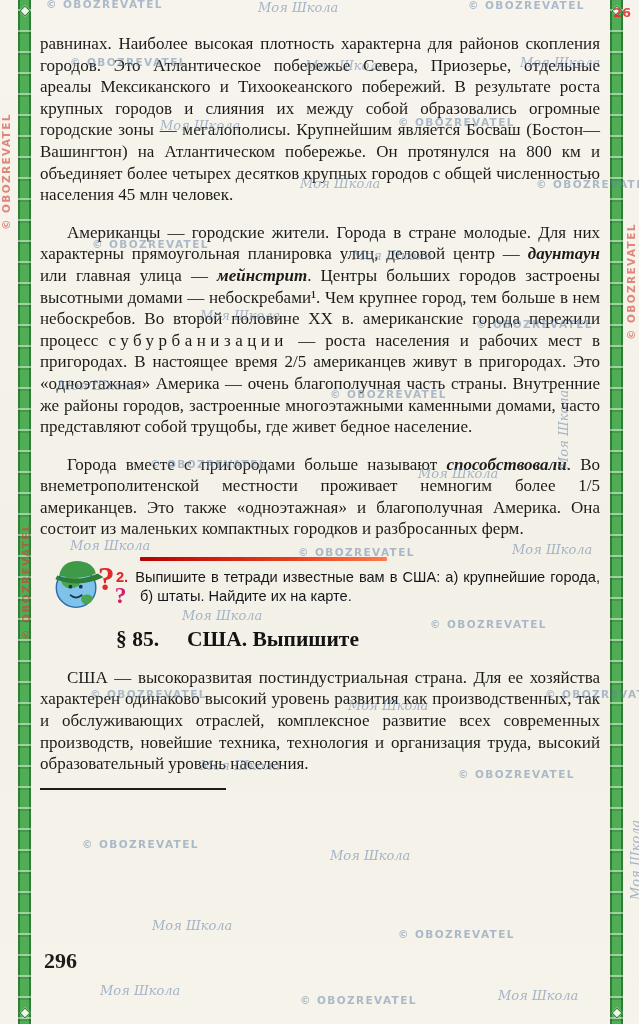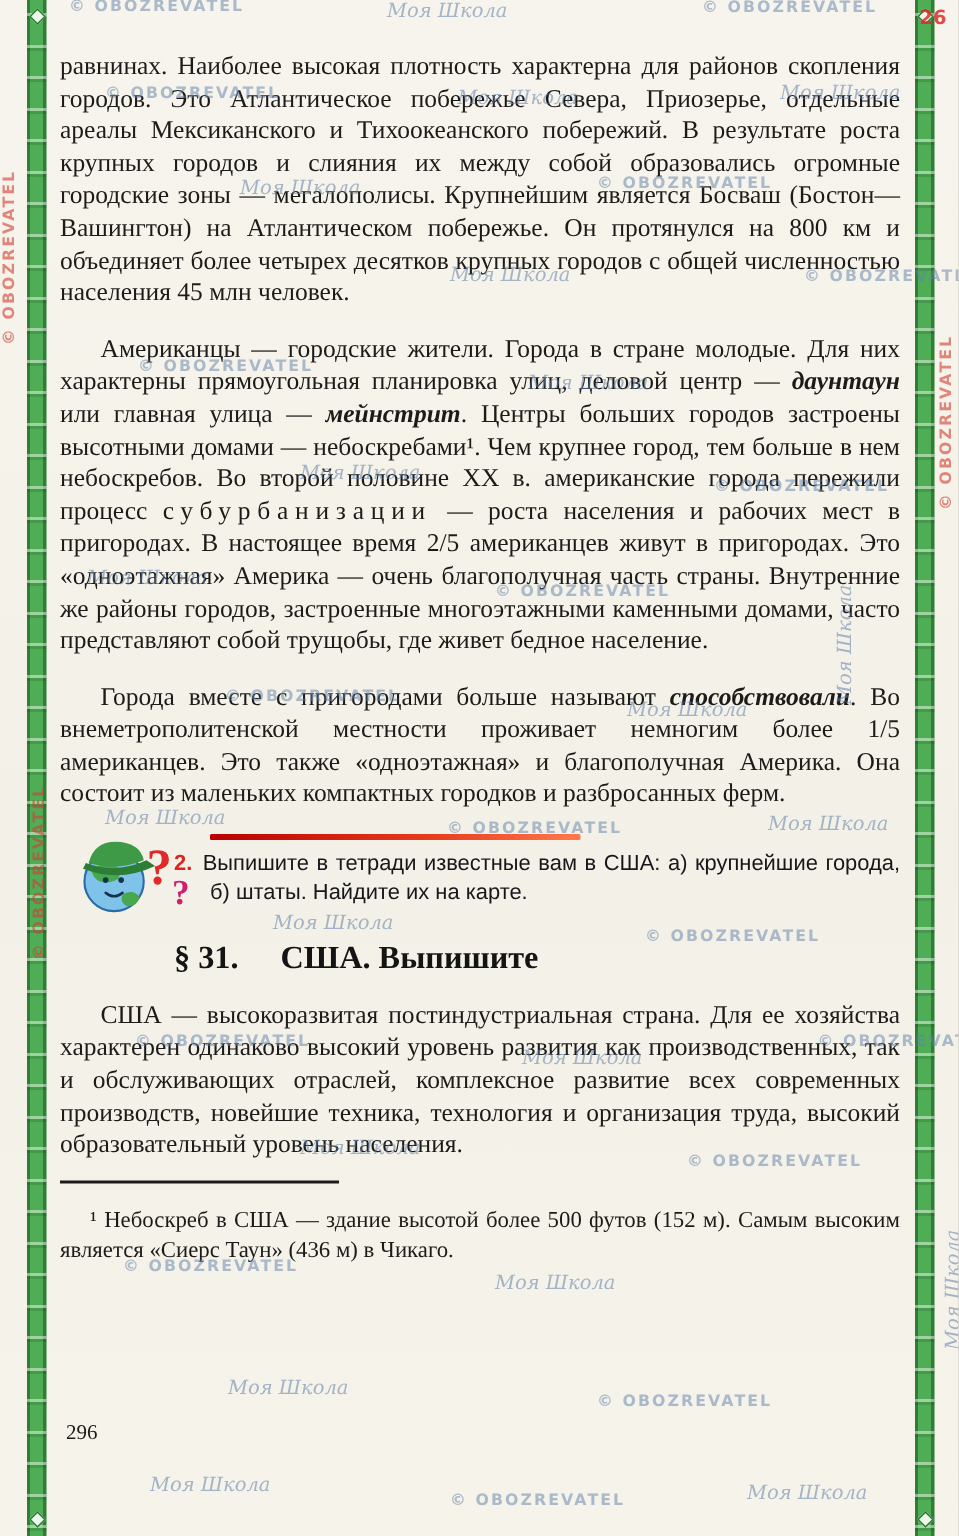--- a/index.html
+++ b/index.html
@@ -73,21 +73,21 @@
 
   
   .footnote-block{margin-top:13px;}
   .footnote-rule{width:186px;border-top:2px solid #1d1c1a;margin-bottom:5px;}
   .footnote{
     font-size:15.2px;line-height:19.6px;text-align:justify;text-indent:20px;font-weight:500;
   }
 
   .page-number{
     position:absolute;left:44px;top:948px;z-index:3;
-    font-size:14px;font-weight:normal;
+    font-size:22px;font-weight:bold;
   }
 
   
   #watermarks{position:absolute;inset:0;z-index:5;pointer-events:none;}
   .wm{position:absolute;white-space:nowrap;}
   .wm-school{
     font-family:"DejaVu Serif", serif;font-style:italic;
     font-size:13px;color:rgba(96,128,170,.55);
   }
   .wm-ob{
@@ -133,28 +133,27 @@
       </div>
       <div class="qa-underline-row">
         <span class="qa-underline"></span>
       </div>
       <div class="questions">
         <p class="question"><span class="qnum">2.</span><span>Выпишите в тетради известные вам в США: а) крупнейшие города, б) штаты. Найдите их на карте.</span></p>
       </div>
     </div>
 
     <h2 class="sec-head">
-      <span>§ 31.</span><span class="sec-title">США. Выпишите</span>
+      <span>§ 85.</span><span class="sec-title">США. Выпишите</span>
     </h2>
 
     <p class="para indent">США — высокоразвитая постиндустриальная страна. Для ее хозяйства характерен одинаково высокий уровень развития как производственных, так и обслуживающих отраслей, комплексное развитие всех современных производств, новейшие техника, технология и организация труда, высокий образовательный уровень населения.</p>
 
     <div class="footnote-block">
       <div class="footnote-rule"></div>
-      <p class="footnote">¹ Небоскреб в США — здание высотой более 500 футов (152 м). Самым высоким является «Сиерс Таун» (436 м) в Чикаго.</p>
     </div>
 
   </div>
 
   <div class="page-number">296</div>
   <div class="corner-mark">26</div>
   <div id="watermarks">
       <span class="wm wm-ob" style="left: 46px; top: -2px;">© OBOZREVATEL</span>
       <span class="wm wm-school" style="left: 258px; top: 0px;">Моя Школа</span>
       <span class="wm wm-ob" style="left: 468px; top: -1px;">© OBOZREVATEL</span>

